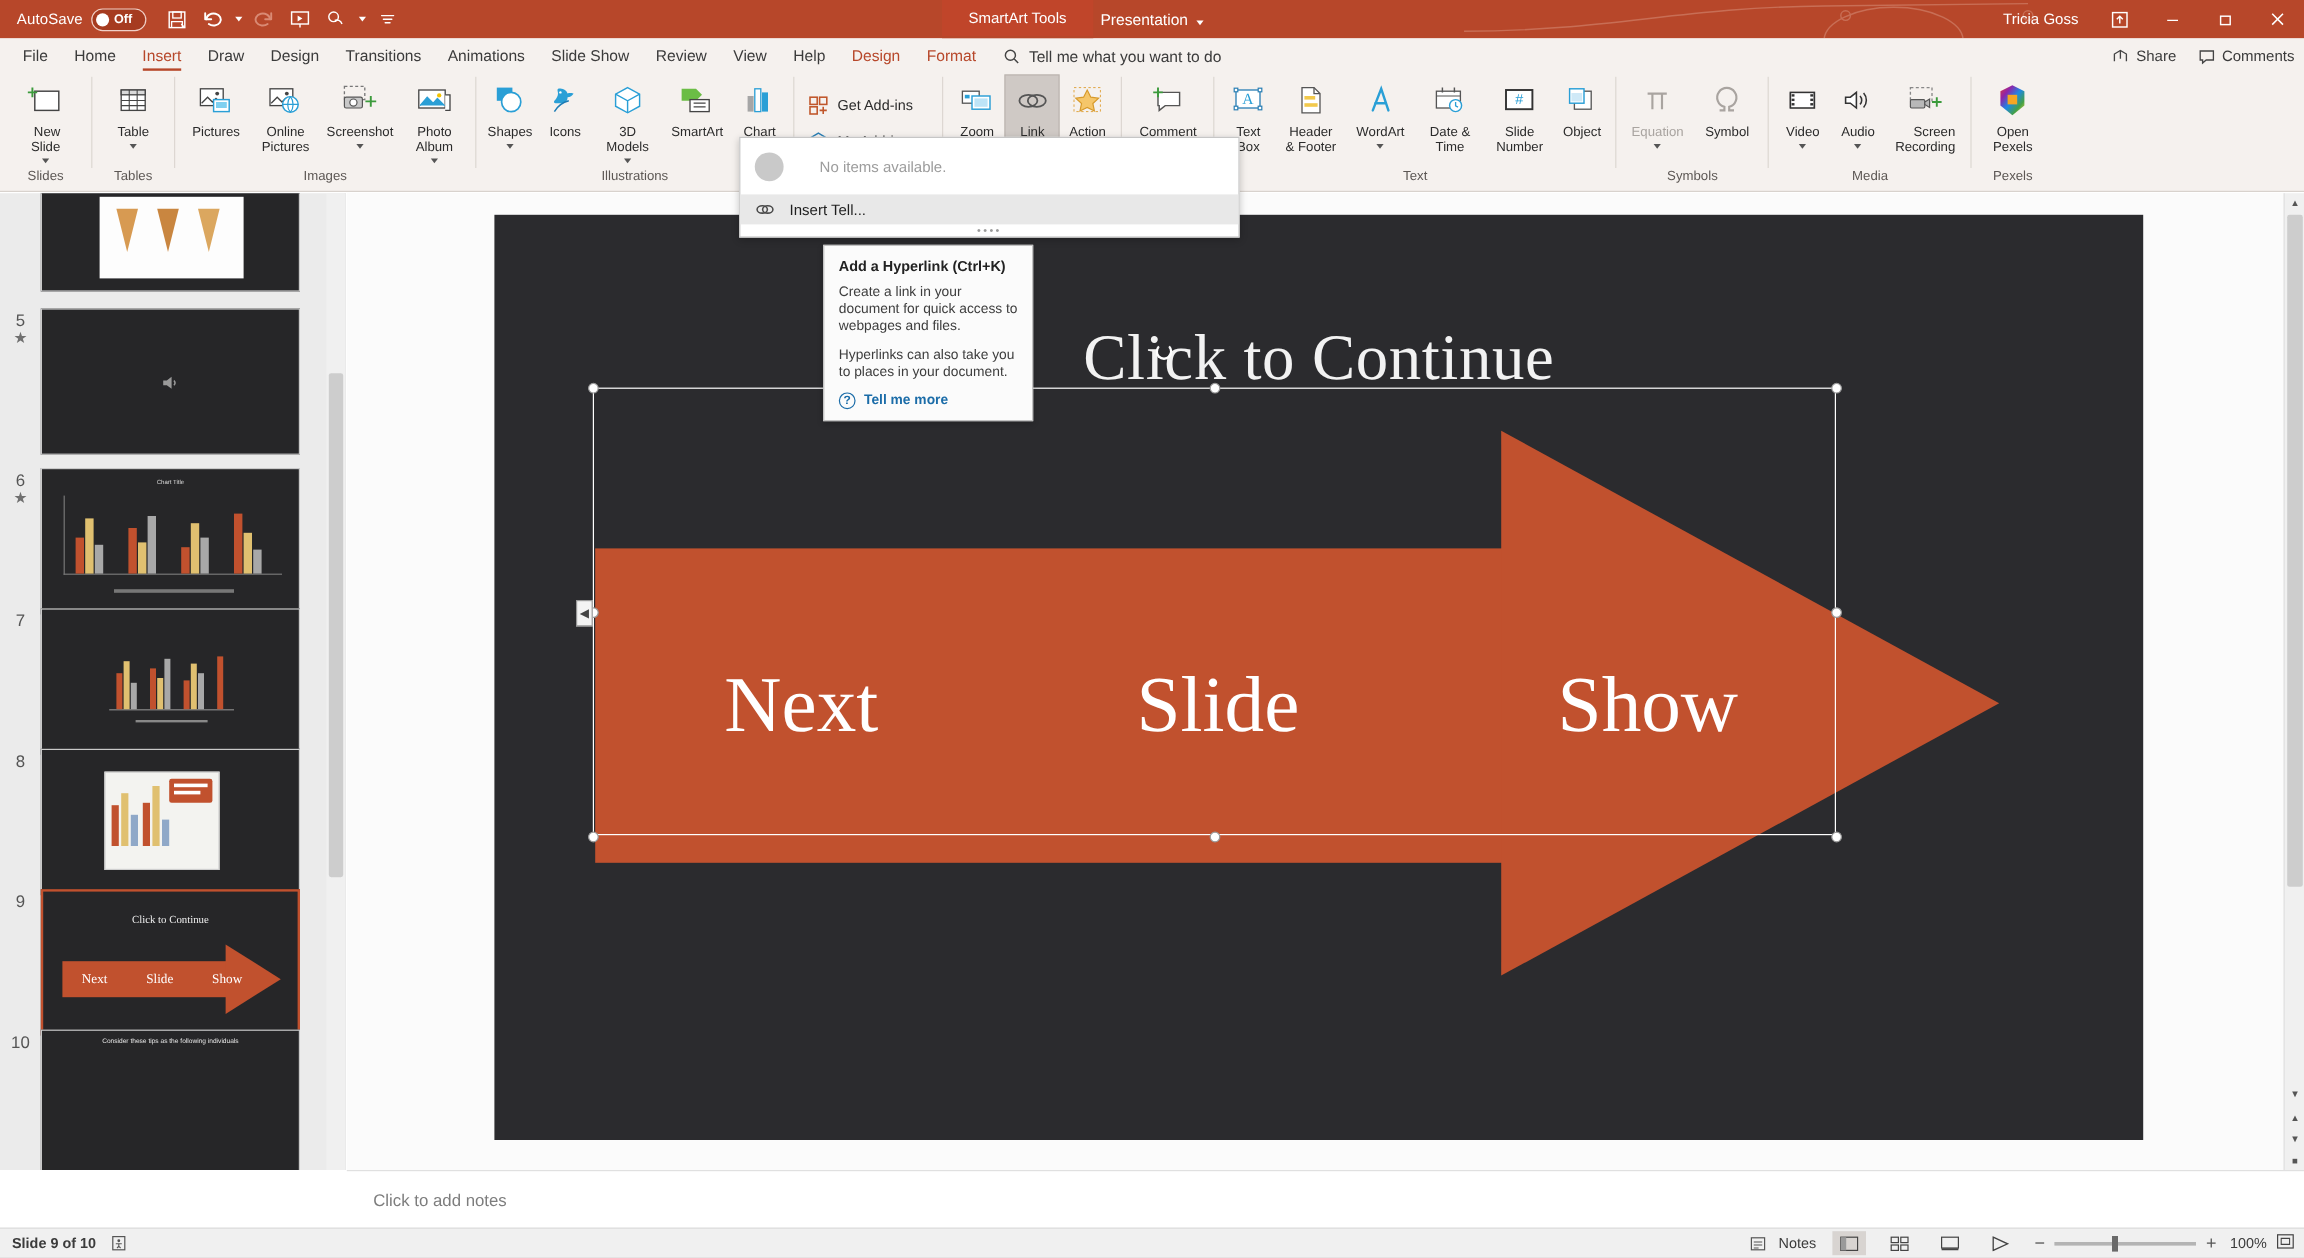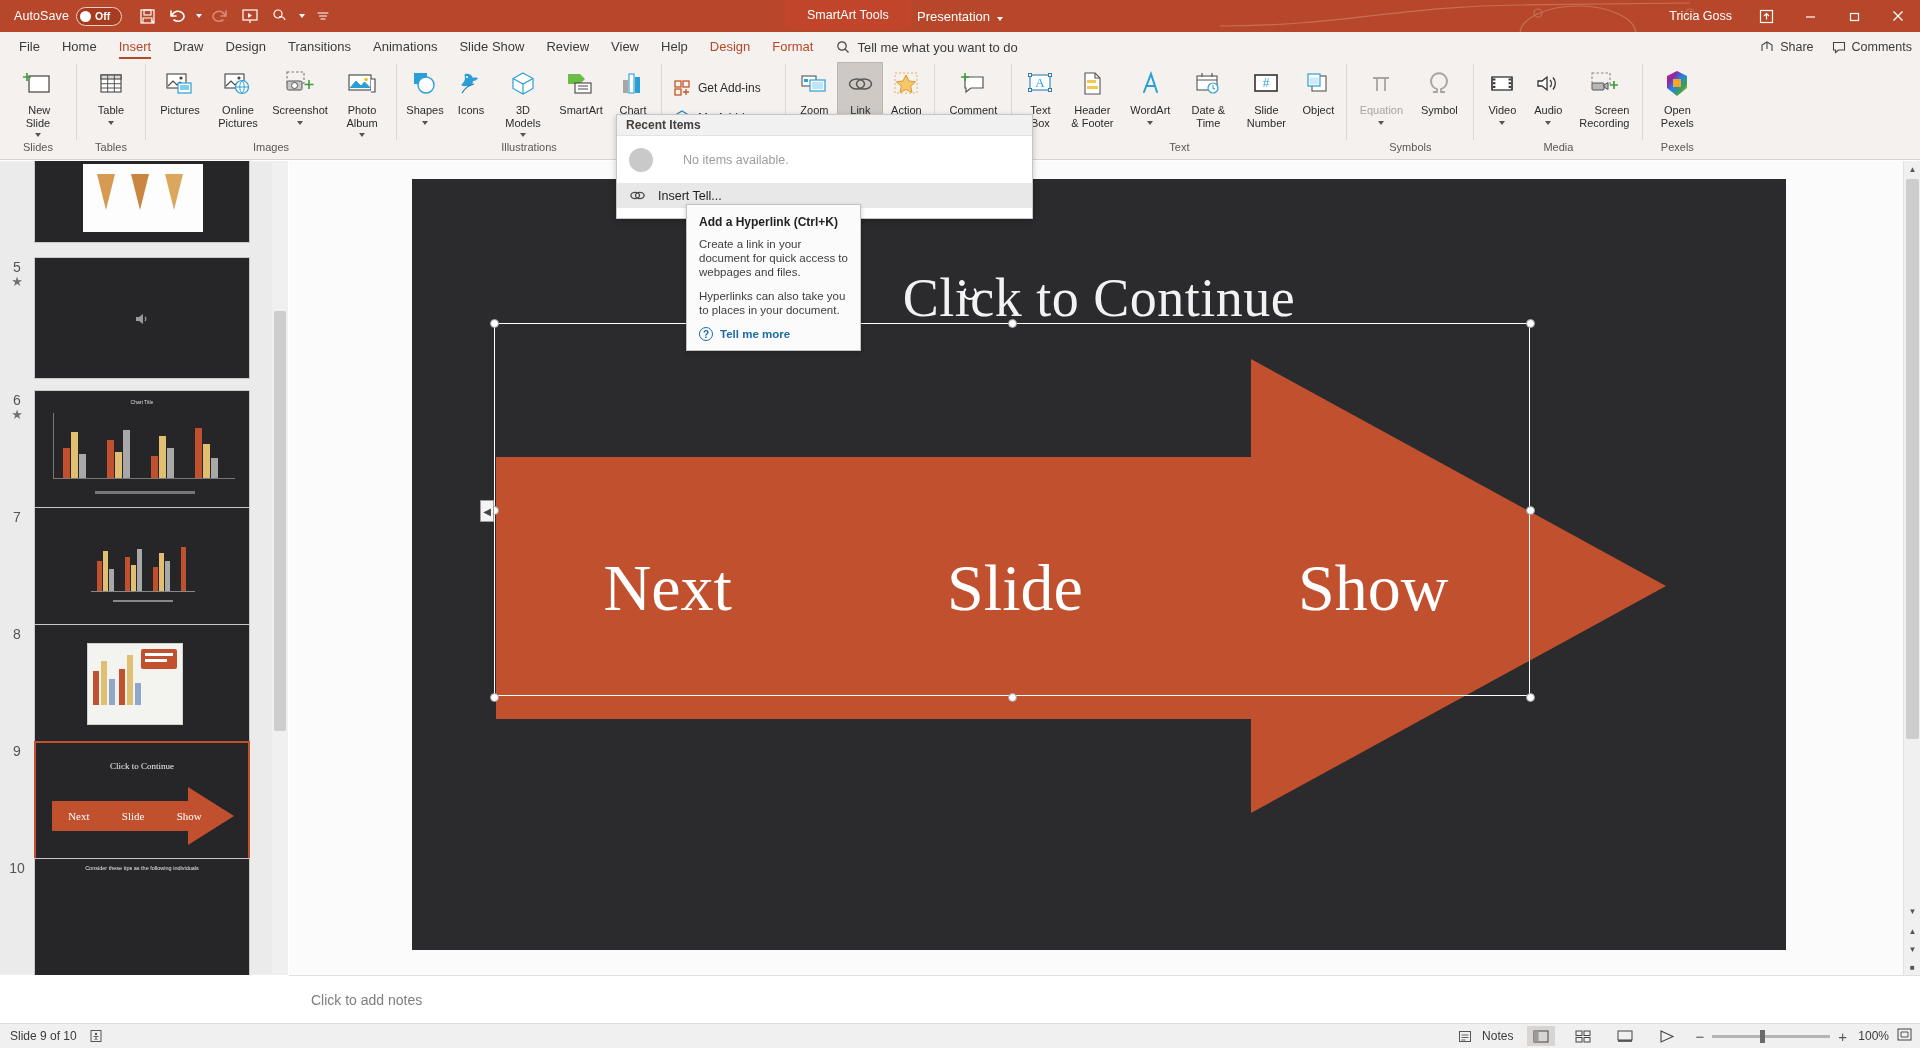--- a/index.html
+++ b/index.html
@@ -187,21 +187,21 @@
   .notes {
     position:absolute; left: 289px; top: 975px; right: 0; height: 48px; background:#fff;
     border-top: 1px solid #e0e0e0; display:flex; align-items:center; padding-left: 22px;
     font-size: 14px; color:#7d7d7d;
   }
   
   .statusbar {
     position:absolute; left:0; bottom:0; width:1920px; height: 25px; background:#f0f0f0;
     border-top:1px solid #dcdcdc; display:flex; align-items:center; font-size:12px; color:#3b3b3b;
   }
-  .sb-left { display:flex; align-items:center; gap: 12px; padding-left: 10px; }
+  .sb-left { display:flex; align-items:center; gap: 12px; padding-left: 10px; font-weight: bold; }
   .sb-right { position:absolute; right: 8px; display:flex; align-items:center; gap: 14px;}
   .viewbtn { width: 28px; height: 20px; display:flex;align-items:center;justify-content:center; }
   .viewbtn.active { background:#d8d4d1; }
   .zoomslider { display:flex; align-items:center; gap: 8px; }
   .slider-track { width: 118px; height: 3px; background:#b4b4b4; position:relative;}
   .slider-knob { position:absolute; left: 48px; top: -5px; width: 5px; height: 13px; background:#6a6a6a;}
 
   
   .dropdown {
     position:absolute; left: 616px; top: 114px; width: 417px;
@@ -1003,23 +1003,20 @@
           <svg width="15" height="13" viewBox="0 0 15 13">
               <rect x="1" y="1" width="13" height="11" fill="none" stroke="#444" stroke-width="1"></rect>
               <path d="M4 4h7v5H4z" fill="none" stroke="#444" stroke-width=".9"></path>
             </svg>
         </span>
       </span>
     </div>
   </div>
 
   <div class="dropdown">
-    <div class="dd-header">
-      <span>Recent Items</span>
-    </div>
     <div class="dd-empty">
       <span class="circ"></span>
       <span class="txt">No items available.</span>
     </div>
     <div class="dd-item">
       <svg width="17" height="13" viewBox="0 0 17 13">
         <ellipse cx="6.2" cy="6.5" rx="4.3" ry="3.1" fill="none" stroke="#4a4a4a" stroke-width="1.3"></ellipse>
         <ellipse cx="10.8" cy="6.5" rx="4.3" ry="3.1" fill="none" stroke="#4a4a4a" stroke-width="1.3"></ellipse>
       </svg>
       <span class="lab">Insert Tell...</span>

